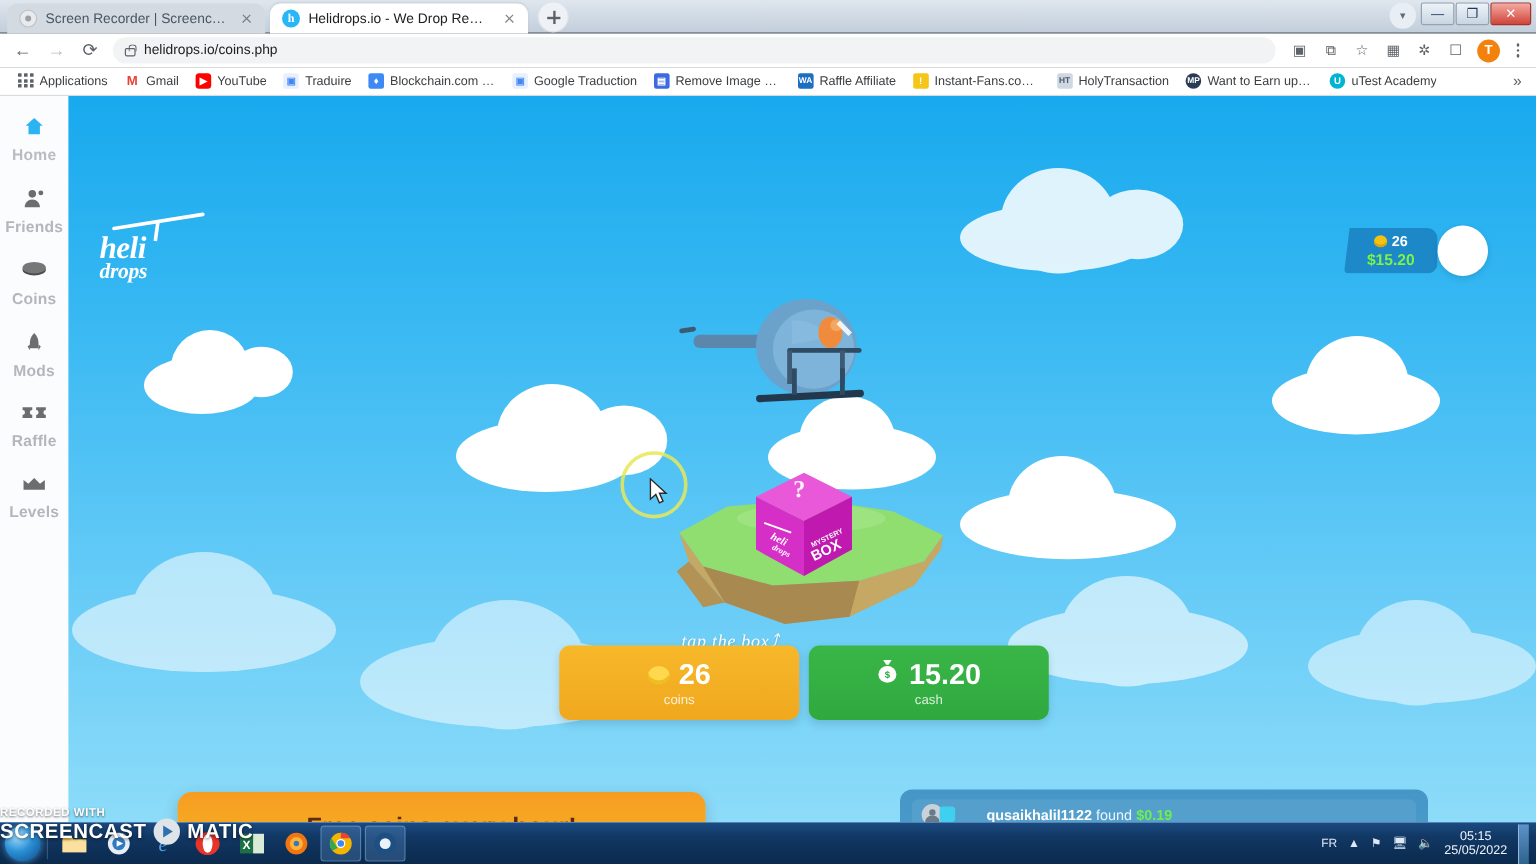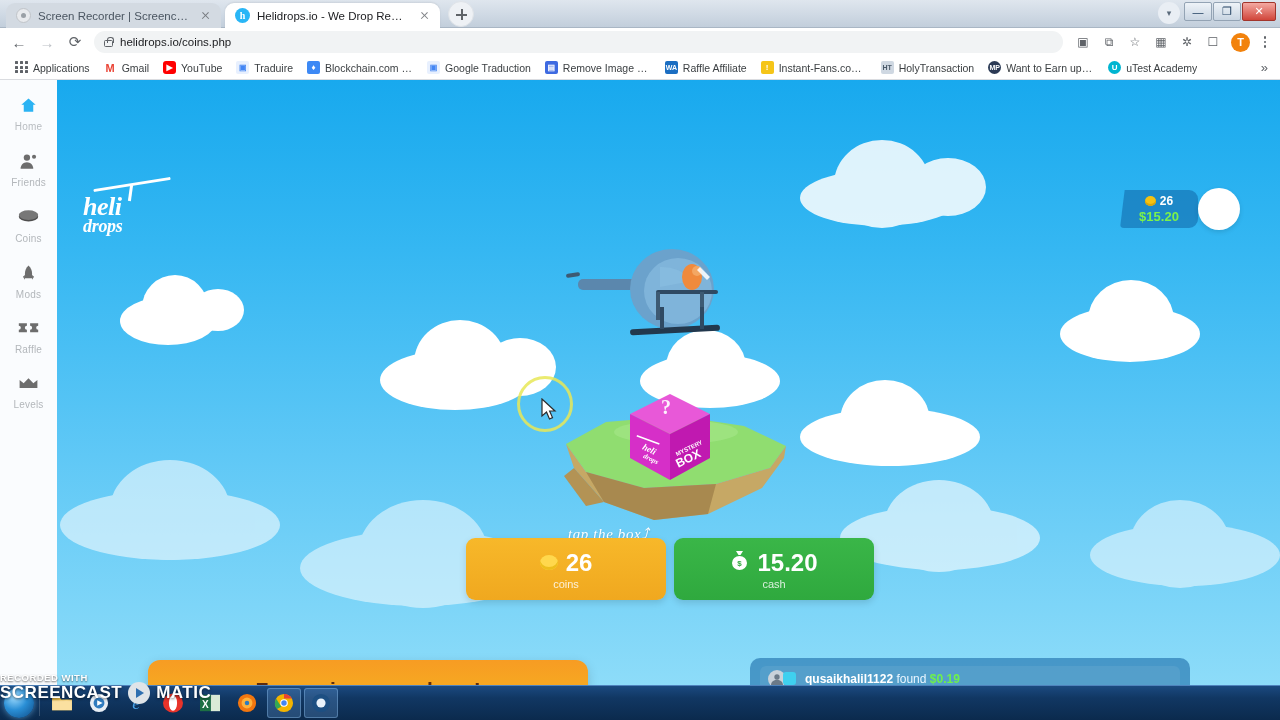--- a/index.html
+++ b/index.html
@@ -93,21 +93,21 @@
     overflow: hidden;
   }
   .gsidebar {
     position: absolute; left:0; top:0; width: 57px; height: 605px;
     background: #fafcfe; display: flex; flex-direction: column; align-items: center; padding-top: 16px; gap: 20px;
     z-index: 6;
   }
   .gnav { display:flex; flex-direction: column; align-items: center; gap: 2px; width: 100%; }
   .gnav .gicon { font-size: 17px; line-height: 19px; color: #6d6d6d; }
   .gnav.active .gicon { color: #2bb3f3; text-shadow: 0 0 9px rgba(43,179,243,.75); }
-  .gnav .glabel { font-size: 10px; color: #b3b7bb; letter-spacing: .2px; }
+  .gnav .glabel { font-size: 13px; color: #b3b7bb; letter-spacing: .2px; font-weight: bold; }
   .gnav.active .glabel { color: #b9bdc1; }
   .cloudgrp { position:absolute; }
   .cloudgrp .c1,.cloudgrp .c2,.cloudgrp .c3,.cloudgrp .c4 { position:absolute; background:#fff; border-radius:50%; }
 
   .logo { position: absolute; left: 83px; top: 103px; width: 82px; }
   .logo .rotor { position:absolute; left: 10px; top: 0px; width: 78px; height: 3px; background:#fff; border-radius:2px;
                  transform: rotate(-9deg); }
   .logo .mast { position:absolute; left: 46px; top: 2px; width: 3px; height: 16px; background:#fff; transform: rotate(8deg); }
   .logo .heli { font-family:"Liberation Serif", serif; font-style: italic; font-weight: bold; font-size: 26px;
                 color:#fff; line-height: 22px; margin-top: 13px; letter-spacing:-.5px; }
@@ -164,21 +164,21 @@
   }
   .freepanel h3 { font-size: 21px; color: #5b2c10; text-align:center; margin-top: 18px; font-weight: bold; }
 
   
   .feed {
     position: absolute; left: 750px; top: 578px; width: 440px; height: 117px; border-radius: 10px;
     background: rgba(16,96,160,.55); padding: 8px 10px; display:flex; flex-direction:column; gap: 6px; z-index:4;
   }
   .feeditem {
     height: 26px; border-radius: 6px; background: rgba(255,255,255,.07);
-    display:flex; align-items:center; gap: 9px; padding: 0 8px; font-size: 12px; color:#eaf6ff;
+    display:flex; align-items:center; gap: 26px; padding: 0 8px; font-size: 12px; color:#eaf6ff;
   }
   .fav2 { position:relative; width: 28px; height: 18px; flex:0 0 28px; }
   .fav2 .a { position:absolute; left:0; top:0; width:18px;height:18px;border-radius:50%;background:#c9d2da;
              display:flex;align-items:center;justify-content:center; }
   .fav2 .a svg { width:16px;height:16px; }
   .fav2 .b { position:absolute; right:0; top:2px; width:13px;height:13px;border-radius:3px; }
   .uname { font-weight: bold; color:#fff; }
   .money { color:#6ef04c; font-weight:bold; }
 
   
@@ -614,15 +614,27 @@
           <circle cx="12" cy="11" r="3" fill="#4285f4"></circle>
         </svg>
     </div>
     <div class="tbapp open">
       <svg width="22" height="20" viewBox="0 0 24 22">
           <circle cx="12" cy="11" r="10" fill="#1d4f82"></circle>
           <circle cx="12" cy="11" r="5" fill="#eaf3fb"></circle>
         </svg>
     </div>
 
+    <div class="tray">
+      <span>FR</span>
+      <span>▲</span>
+      <span>⚑</span>
+      <span>🖥</span>
+      <span>🔈</span>
+      <span class="clockbox">
+        <div>05:15</div>
+        <div>25/05/2022</div>
+      </span>
+      <span class="showdesk"></span>
+    </div>
   </div>
 
 </div>
 
 </body></html>

